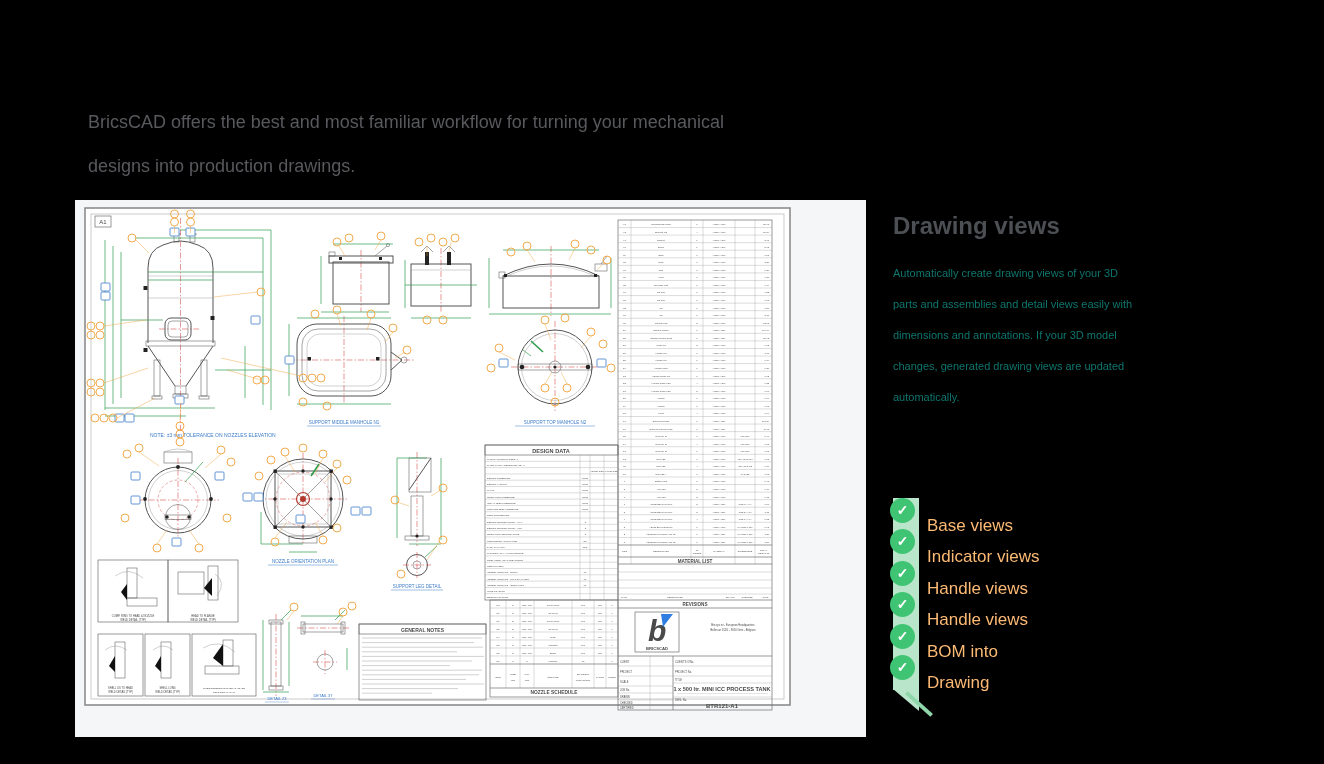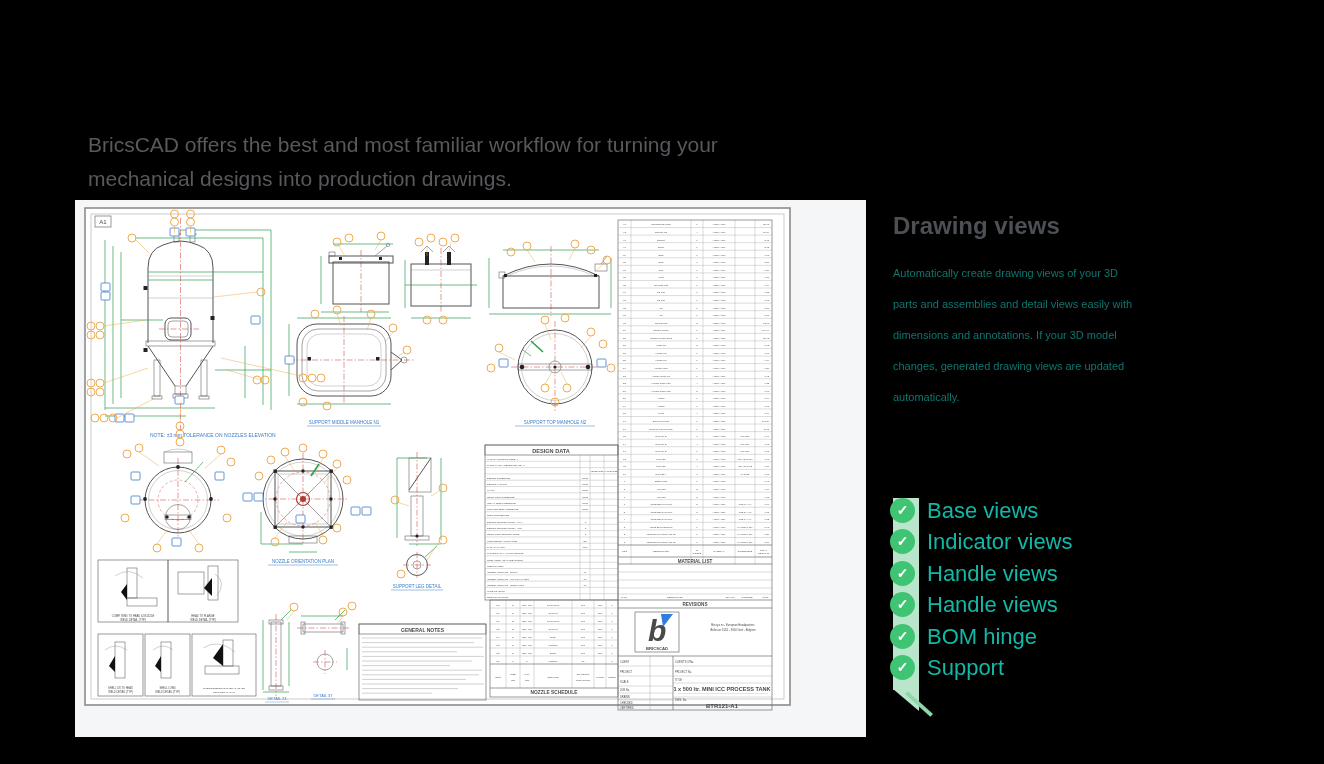--- a/index.html
+++ b/index.html
@@ -1,20 +1,20 @@
 <!DOCTYPE html>
 <html><head>
 <meta charset="utf-8">
 <style>
   html,body{margin:0;padding:0;background:#000;}
   body{position:relative;width:1324px;height:764px;overflow:hidden;
        font-family:"Liberation Sans",sans-serif;}
   
   .intro{position:absolute;left:88px;top:100px;width:660px;
-         font-size:21px;line-height:34px;color:#58595d;margin-top:28px;}
+         font-size:18px;line-height:44px;color:#58595d;}
   
   .card{position:absolute;left:75px;top:200px;width:791px;height:537px;
         background:#f5f6f7;}
   .card svg{display:block;}
   
   .ln{stroke:#555;fill:none;stroke-width:1;}
   .ln2{stroke:#5a5a5a;fill:none;stroke-width:.55;}
   .ln3{stroke:#888;fill:none;stroke-width:.4;}
   .dim{stroke:#2f9e4f;fill:none;stroke-width:.7;}
   .dimt{stroke:#2f9e4f;stroke-width:1.6;}
@@ -38,22 +38,22 @@
   .band{position:absolute;left:3px;top:2px;width:26px;height:192px;
         background:#b9e5ca;}
   .band-tail{position:absolute;left:3px;top:193px;width:26px;height:22px;
         background:#b9e5ca;clip-path:polygon(0 0,100% 0,100% 100%);}
   .band-line{position:absolute;left:12px;top:206px;width:34px;height:4px;
         background:#8fd6ab;transform:rotate(42deg);}
   .check-item{position:absolute;left:0;height:25px;}
   .check-circle{position:absolute;left:0;top:0;width:25px;height:25px;
         border-radius:50%;background:#3ec473;color:#fff;text-align:center;
         line-height:25px;font-size:14px;font-weight:bold;}
-  .check-label{position:absolute;left:37px;top:0;line-height:25px;
-        font-size:22px;color:#14b8a6;white-space:nowrap;}
+  .check-label{position:absolute;left:37px;top:15px;line-height:25px;
+        font-size:17px;color:#fdba74;white-space:nowrap;}
 </style>
 </head>
 <body>
 
 <div class="intro">BricsCAD offers the best and most familiar workflow for turning your mechanical designs into production drawings.</div>
 
 <div class="card">
 <svg viewBox="0 0 791 537" width="791" height="537">
   <defs>
     <pattern id="hatch" width="3.2" height="3.2" patternUnits="userSpaceOnUse" patternTransform="rotate(45)">
@@ -1021,20 +1021,20 @@
       <span class="check-label">Handle views</span>
     </div>
 
     <div class="check-item" style="top: 96.2px;">
       <span class="check-circle">✓</span>
       <span class="check-label">Handle views</span>
     </div>
 
     <div class="check-item" style="top: 127.6px;">
       <span class="check-circle">✓</span>
-      <span class="check-label">BOM hinge</span>
+      <span class="check-label">BOM into</span>
     </div>
 
     <div class="check-item" style="top: 159px;">
       <span class="check-circle">✓</span>
-      <span class="check-label">Support</span>
+      <span class="check-label">Drawing</span>
     </div>
   </div>
 
 </body></html>

